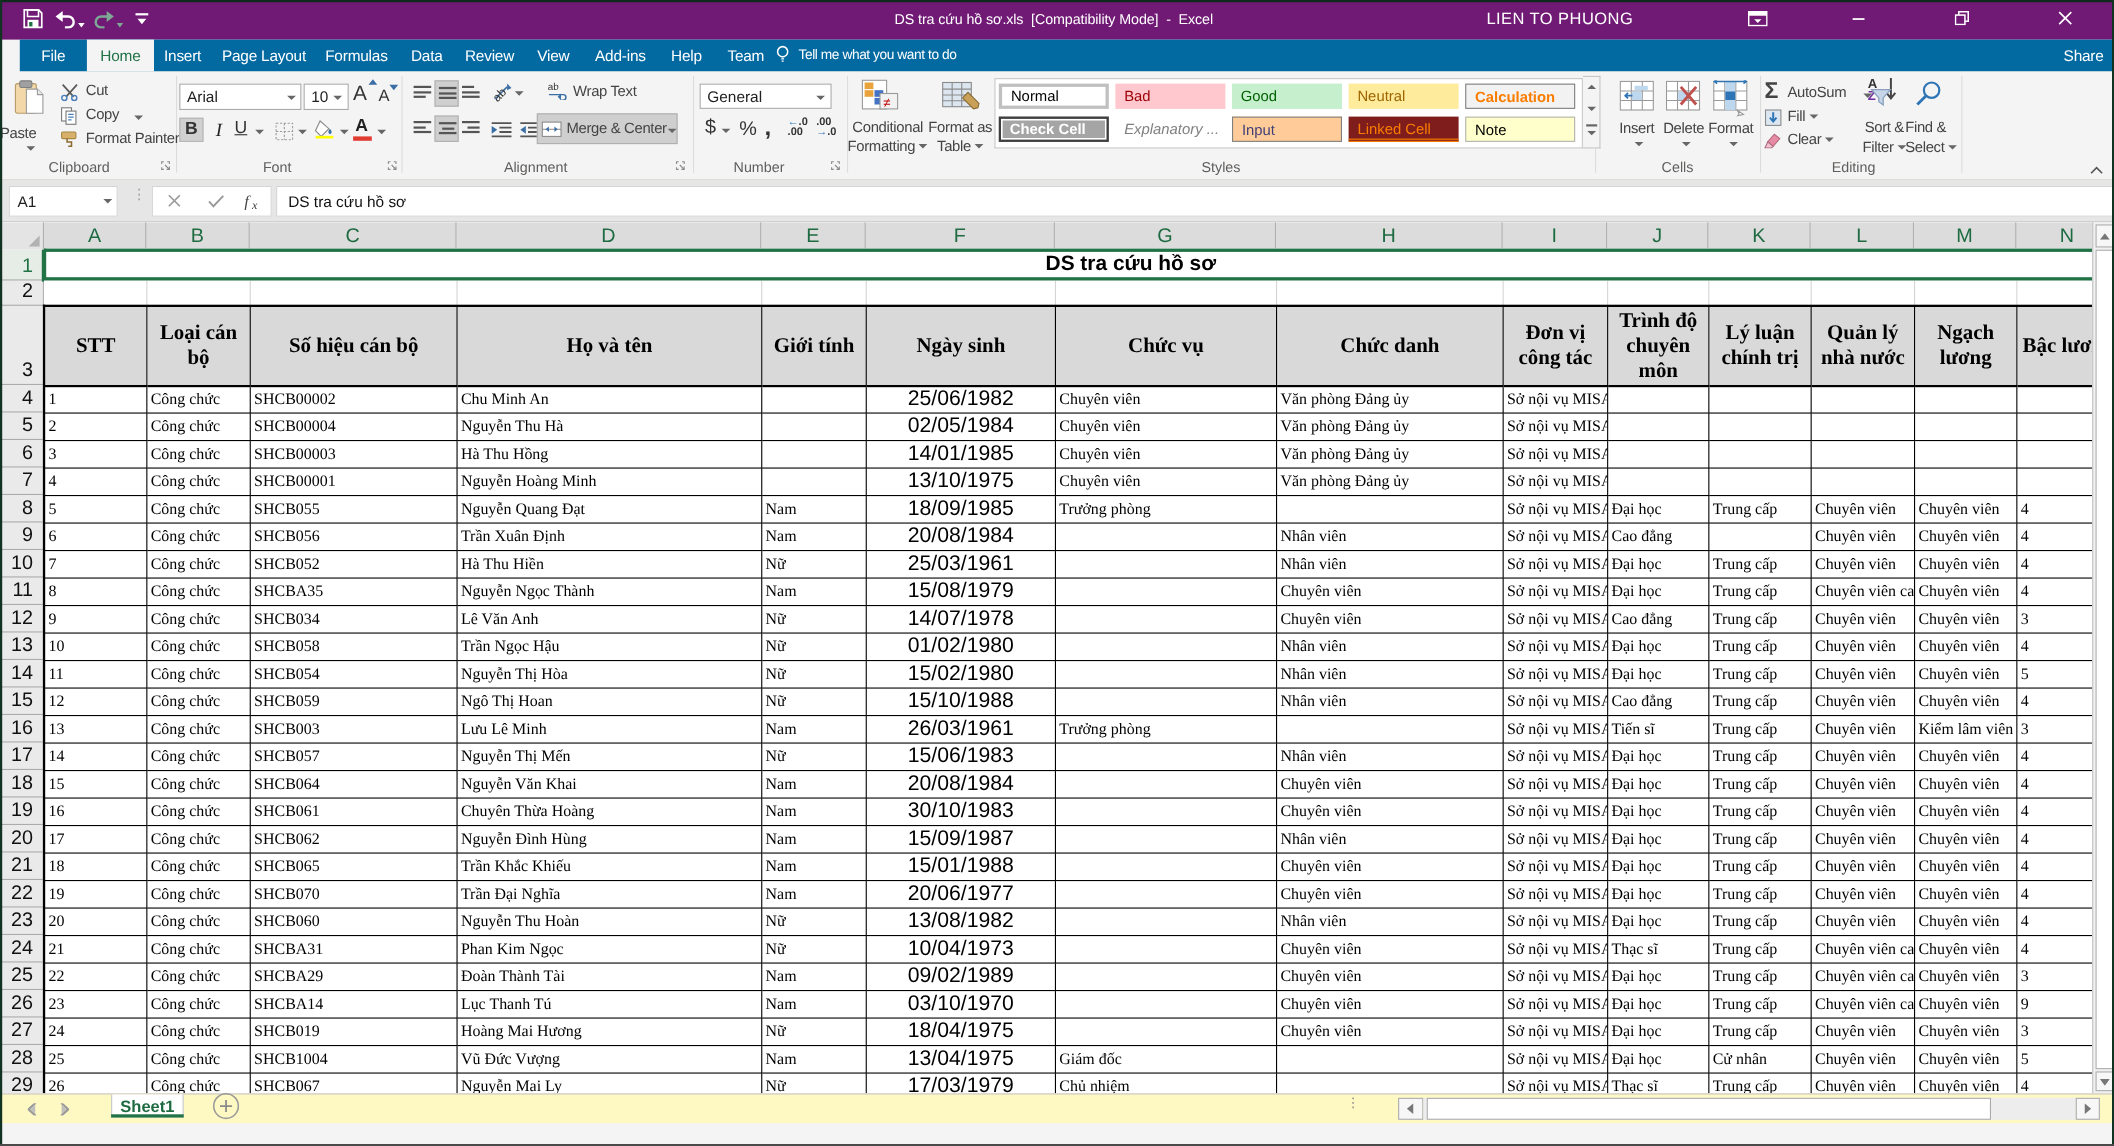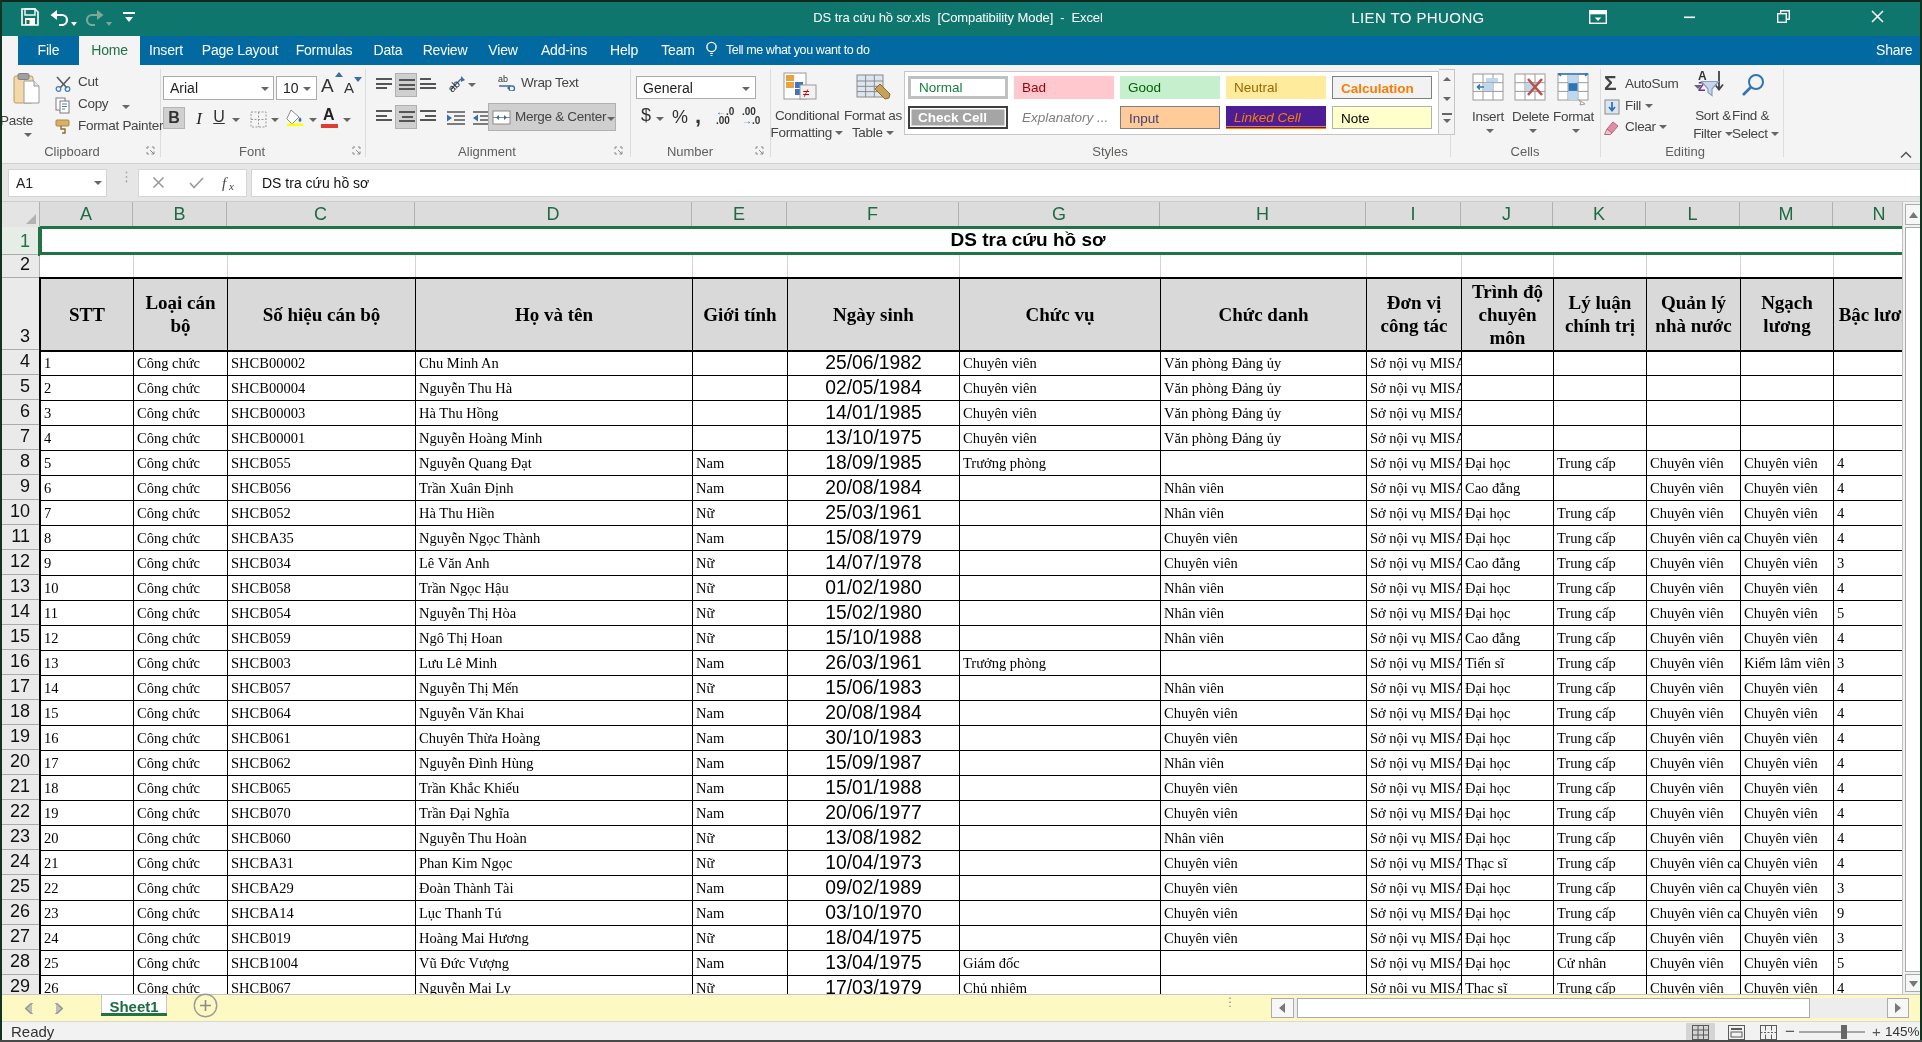--- a/index.html
+++ b/index.html
@@ -1,18 +1,18 @@
 <!DOCTYPE html>
 <html><head><meta charset="utf-8"><style>
 *{margin:0;padding:0;box-sizing:border-box}
 html,body{width:1922px;height:1042px;overflow:hidden;background:#fff;
  font-family:"Liberation Sans",sans-serif;-webkit-font-smoothing:antialiased}
 #win{position:absolute;left:0;top:0;width:1922px;height:1042px;background:#f4f4f4}
 .abs{position:absolute}
-#title{left:0;top:0;width:100%;height:36px;background:#0f766e;color:#fff}
+#title{left:0;top:0;width:100%;height:36px;background:#701a75;color:#fff}
 #tabs{left:18px;top:36px;width:100%;height:29px;background:#0369a1}
 .tab{position:absolute;top:0;height:29px;line-height:29px;color:#fff;font-size:14px;letter-spacing:-0.2px;text-align:center}
 .tab.sel{background:#f4f4f4;color:#217346}
 #ribbon{left:0;top:65px;width:100%;height:99px;background:#f4f4f4;border-bottom:1px solid #d5d2ce}
 .gsep{position:absolute;top:4px;width:1px;height:88px;background:#dcdcdc}
 .glabel{position:absolute;top:78px;height:18px;line-height:18px;font-size:13px;color:#605e5c;text-align:center}
 .rtxt{font-size:13.5px;color:#444;letter-spacing:-0.3px}
 .combo{position:absolute;background:#fff;border:1px solid #ababab;font-size:14px;color:#222;line-height:22px;padding-left:6px}
 .caret{display:inline-block;width:0;height:0;border-left:4px solid transparent;border-right:4px solid transparent;border-top:4px solid #666;vertical-align:middle}
 .stybox{position:absolute;left:904px;top:6px;width:535px;height:64px;background:#fff;border:1px solid #c8c6c4}
@@ -250,29 +250,29 @@
         <text x="21" y="26" font-size="12" fill="#c00000">≠</text>
       </svg>
 <div class="abs rtxt" style="left:769px;top:42px;width:76px;text-align:center;line-height:17px">Conditional<br>Formatting <span class="caret"></span></div>
 <svg class="abs" style="left:855px;top:6px" width="36" height="34" viewBox="0 0 36 34">
         <rect x="2" y="4" width="26" height="22" fill="#dce6f1" stroke="#8a8a8a"></rect>
 <path d="M2 10 h26 M2 15.3 h26 M2 20.6 h26 M10.6 4 v22 M19.3 4 v22" stroke="#8a8a8a"></path>
 <path d="M20 18 l10 10 4-1 1-4 -10-10 z" fill="#c8a058" stroke="#8a6a30"></path>
       </svg>
 <div class="abs rtxt" style="left:841px;top:42px;width:64px;text-align:center;line-height:17px">Format as<br>Table <span class="caret"></span></div>
 <div class="stybox"></div>
-<div class="sty" style="left:908px;top:11.0px;color:#15803d;background:#fff;border:3px solid #c0c0c0;line-height:18px;">Normal</div>
+<div class="sty" style="left:908px;top:11.0px;color:#000000;background:#fff;border:3px solid #c0c0c0;line-height:18px;">Normal</div>
 <div class="sty" style="left:1014px;top:11.0px;color:#9c0006;background:#ffc7ce;">Bad</div>
 <div class="sty" style="left:1120px;top:11.0px;color:#006100;background:#c6efce;">Good</div>
 <div class="sty" style="left:1226px;top:11.0px;color:#9c6500;background:#ffeb9c;">Neutral</div>
 <div class="sty" style="left:1332px;top:11.0px;color:#fa7d00;background:#f2f2f2;font-weight:bold;border:1px solid #7f7f7f;">Calculation</div>
 <div class="sty" style="left:908px;top:40.5px;color:#fff;background:#a5a5a5;font-weight:bold;border:2px solid #3f3f3f;box-shadow:inset 0 0 0 1.5px #fff;line-height:19px;">Check Cell</div>
 <div class="sty" style="left:1014px;top:40.5px;color:#7f7f7f;background:#fff;font-style:italic;">Explanatory ...</div>
 <div class="sty" style="left:1120px;top:40.5px;color:#3f3f76;background:#ffcc99;border:1px solid #7f7f7f;">Input</div>
-<div class="sty" style="left:1226px;top:40.5px;color:#fa7d00;background:#4c1d95;border-bottom:3px double #ff8001;font-style:italic;">Linked Cell</div>
+<div class="sty" style="left:1226px;top:40.5px;color:#fa7d00;background:#7f1d1d;border-bottom:3px double #ff8001;">Linked Cell</div>
 <div class="sty" style="left:1332px;top:40.5px;color:#000;background:#ffffcc;border:1px solid #b2b2b2;">Note</div>
 <div class="abs" style="left:1439px;top:4px;width:16px;height:66px;background:#f4f4f4;border:1px solid #c8c6c4;border-left:none"></div>
 <span class="abs caret" style="left:1443px;top:12px;transform:rotate(180deg)"></span>
 <span class="abs caret" style="left:1443px;top:32px"></span>
 <div class="abs" style="left:1442px;top:48px;width:10px;height:2px;background:#666"></div>
 <span class="abs caret" style="left:1443px;top:54px"></span>
 <div class="glabel" style="left:1058px;width:104px">Styles</div>
 <svg class="abs" style="left:1472px;top:8px" width="34" height="34" viewBox="0 0 34 34">
         <rect x="1" y="1" width="30" height="26" fill="#fff" stroke="#9a9a9a"></rect>
         <path d="M1 9.7 h30 M1 18.4 h30 M11 1 v26 M21 1 v26" stroke="#9a9a9a"></path>
@@ -911,39 +911,16 @@
 <svg class="abs" style="left:1279px;top:8px" width="6" height="10" viewBox="0 0 6 10">
         <path d="M6 0 L0 5 L6 10 Z" fill="#777"></path>
       </svg>
 <div class="abs" style="left:1294px;top:3px;width:593px;height:20px;background:#ededed"></div>
 <div class="sbtn" style="left:1297px;top:3px;width:513px;height:20px;background:#fff"></div>
 <div class="sbtn" style="left:1887px;top:3px;width:22px;height:20px"></div>
 <svg class="abs" style="left:1895px;top:8px" width="6" height="10" viewBox="0 0 6 10">
         <path d="M0 0 L6 5 L0 10 Z" fill="#777"></path>
       </svg>
 </div>
-<div class="abs" id="status">
-<div class="abs" style="left:11px;top:0;height:20px;line-height:20px">Ready</div>
-<div class="abs" style="left:1686px;top:1px;width:29px;height:19px;background:#d4d4d4"></div>
-<svg class="abs" style="left:1692px;top:3px" width="17" height="15" viewBox="0 0 17 15">
-        <rect x="0.5" y="0.5" width="16" height="14" fill="none" stroke="#5a5a5a"></rect>
-        <path d="M0.5 5 h16 M0.5 10 h16 M6 0.5 v14 M11.5 0.5 v14" stroke="#5a5a5a"></path>
-      </svg>
-<svg class="abs" style="left:1728px;top:3px" width="17" height="15" viewBox="0 0 17 15">
-        <rect x="0.5" y="0.5" width="16" height="14" fill="none" stroke="#5a5a5a"></rect>
-        <rect x="3" y="3" width="11" height="2" fill="#5a5a5a"></rect>
-        <rect x="3" y="7" width="11" height="5" fill="none" stroke="#5a5a5a"></rect>
-      </svg>
-<svg class="abs" style="left:1760px;top:3px" width="17" height="15" viewBox="0 0 17 15">
-        <rect x="0.5" y="0.5" width="16" height="14" fill="none" stroke="#5a5a5a"></rect>
-        <path d="M5.5 0.5 v5 M5.5 9.5 v5 M11.5 0.5 v5 M11.5 9.5 v5" stroke="#5a5a5a"></path>
-        <path d="M0.5 7.5 h16" stroke="#5a5a5a" stroke-dasharray="2 1.5"></path>
-      </svg>
-<div class="abs" style="left:1785px;top:0;width:12px;height:20px;font-size:17px;color:#555;line-height:19px">−</div>
-<div class="abs" style="left:1799px;top:9px;width:66px;height:2px;background:#a6a6a6"></div>
-<div class="abs" style="left:1841px;top:3px;width:6px;height:14px;background:#666"></div>
-<div class="abs" style="left:1872px;top:0;width:12px;height:20px;font-size:15px;color:#555;line-height:20px">+</div>
-<div class="abs" style="left:1885px;top:0;height:20px;line-height:20px;font-size:13.5px">145%</div>
-</div>
 <div class="abs" style="left:0;top:0;width:1922px;height:2px;background:#0f2a1c"></div>
 <div class="abs" style="left:0;top:0;width:2px;height:1042px;background:#123322"></div>
 <div class="abs" style="left:1920px;top:0;width:2px;height:1042px;background:#123322"></div>
 <div class="abs" style="left:0;top:1040px;width:1922px;height:2px;background:#494949"></div>
 </div>
 </body></html>

